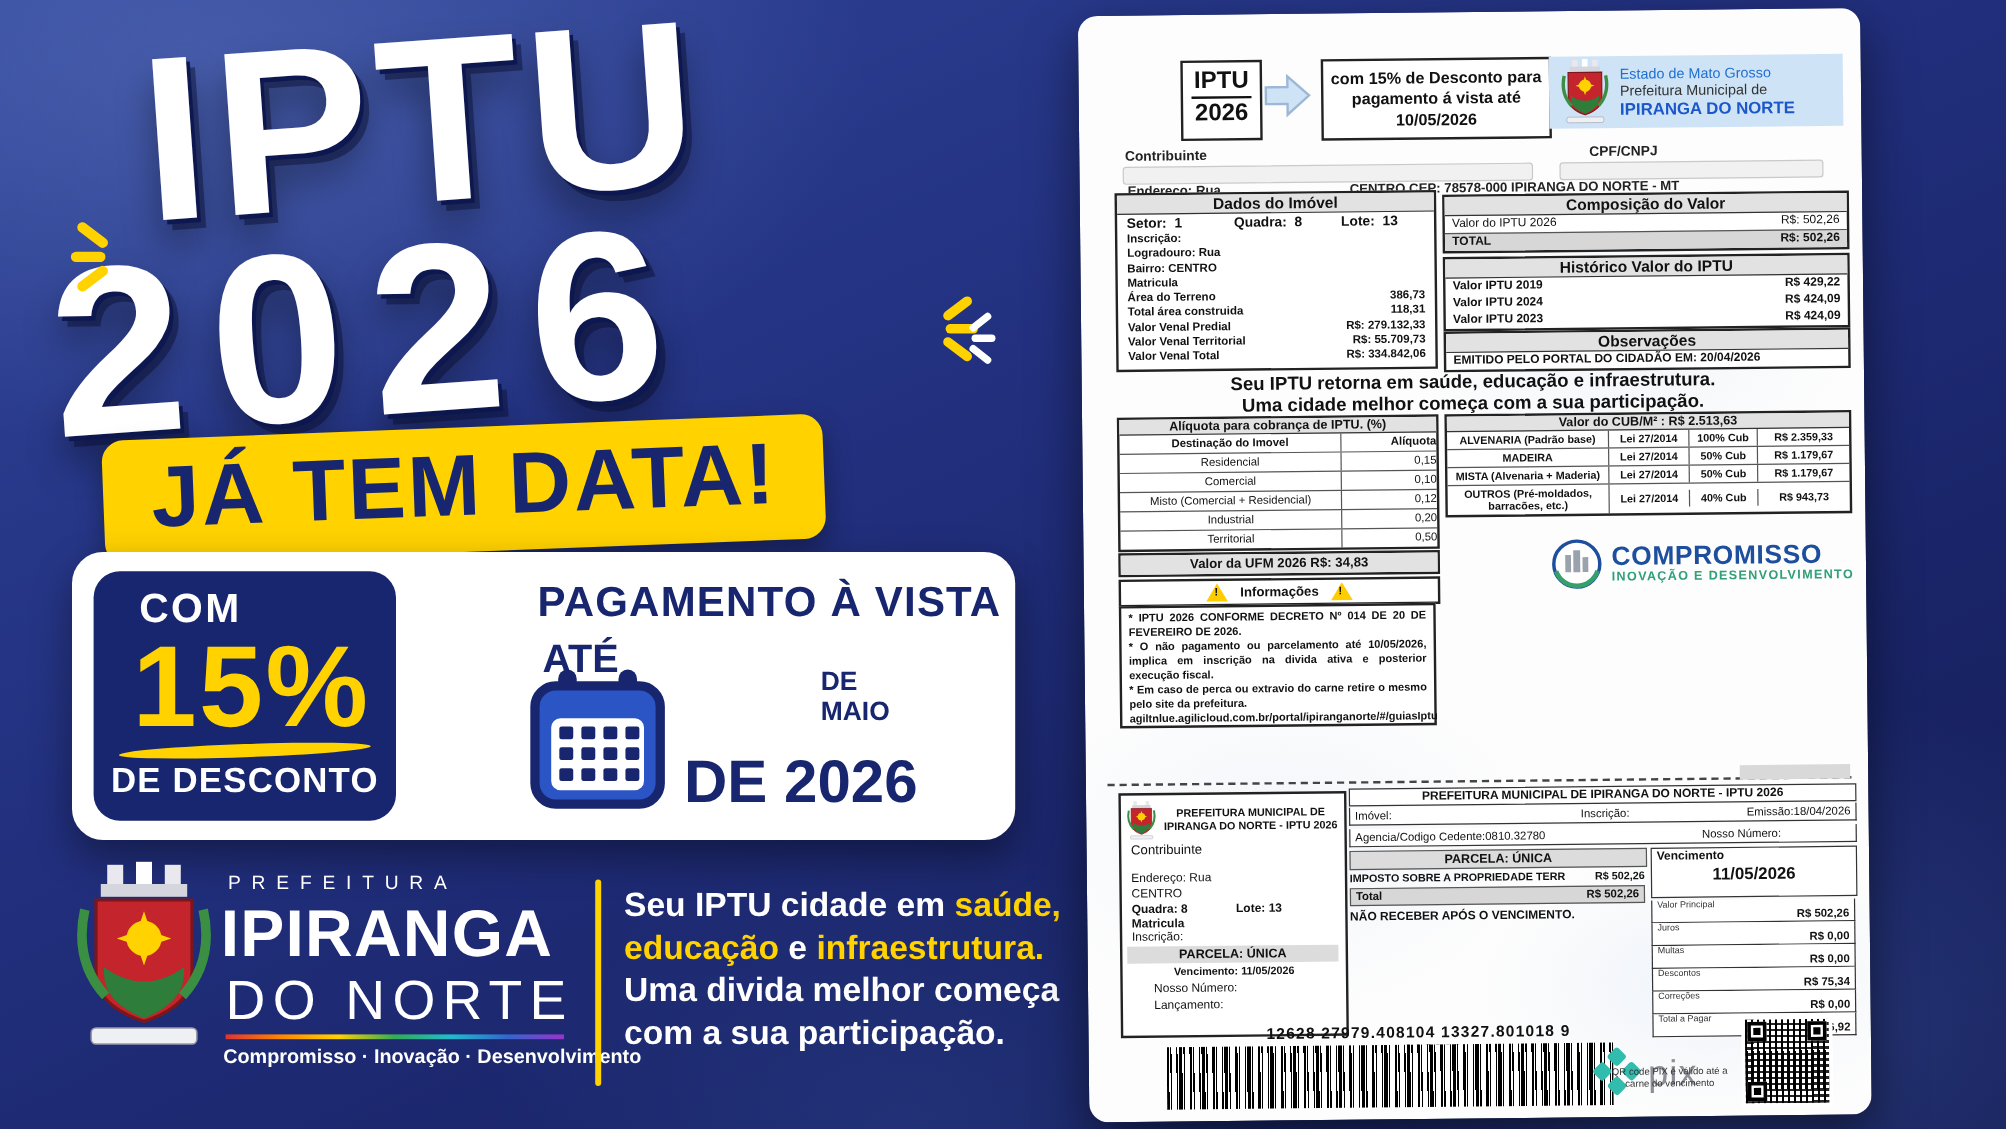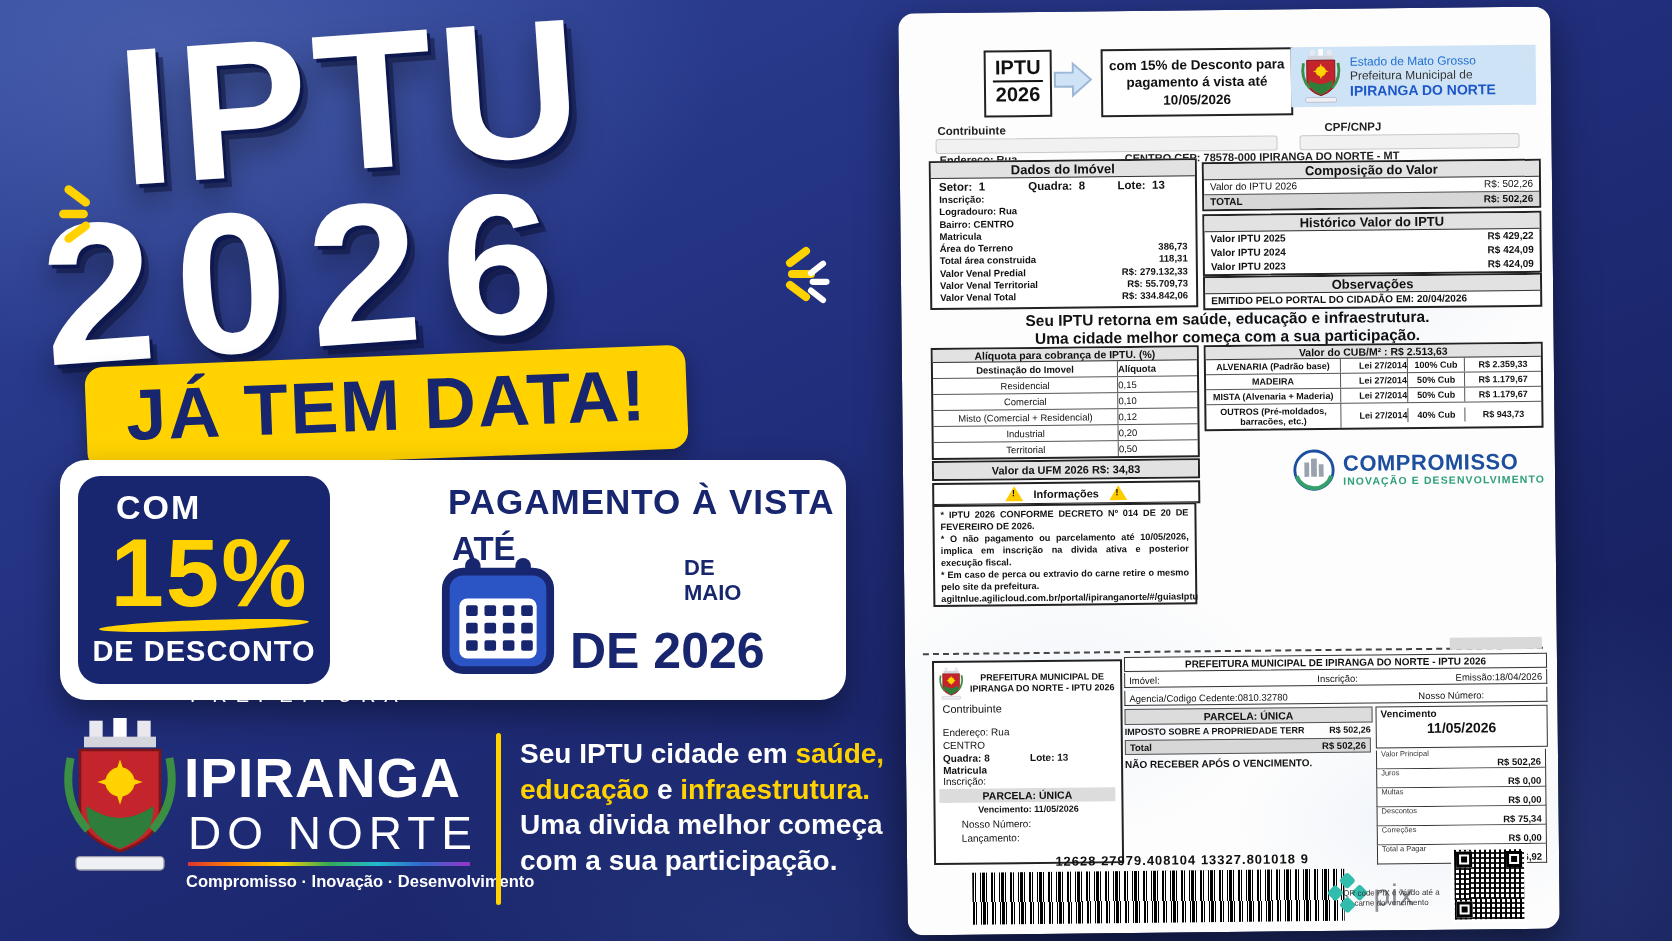--- a/index.html
+++ b/index.html
@@ -24,21 +24,21 @@
   .disc{left:78px;top:476px;width:252px;height:208px;background:#17266e;border-radius:22px;color:#fff;}
   .disc .com{display:block;font-size:34px;font-weight:bold;padding:12px 0 0 38px;letter-spacing:2px;}
   .disc .pct{display:block;font-size:96px;font-weight:bold;color:#ffd200;text-align:center;line-height:.95;letter-spacing:2px;margin-left:11px;}
   .disc .swoosh{display:block;width:210px;height:11px;background:#ffd200;border-radius:50%;margin:2px auto 4px;transform:rotate(-2deg);}
   .disc .dd{display:block;font-size:29px;font-weight:bold;text-align:center;letter-spacing:1px;}
   .paytitle{left:448px;top:482px;font-size:35px;font-weight:bold;color:#17266e;letter-spacing:1px;}
   .payate{left:452px;top:530px;font-size:33px;font-weight:bold;color:#17266e;}
   .pay10{left:568px;top:520px;font-size:108px;font-weight:bold;color:#17266e;line-height:1;}
   .paydm{left:684px;top:556px;font-size:22px;font-weight:bold;color:#17266e;line-height:1.12;}
   .payy{left:570px;top:622px;font-size:50px;font-weight:bold;color:#17266e;}
-  .lgpref{left:190px;top:684px;font-size:20px;color:#fff;letter-spacing:9px;}
+  .lgpref{left:190px;top:728px;font-size:16px;color:#fff;letter-spacing:9px;}
   .lgcity{left:184px;top:746px;font-size:55px;font-weight:bold;color:#fff;letter-spacing:1px;}
   .lgcity2{left:188px;top:806px;font-size:46px;color:#fff;letter-spacing:6px;}
   .lgline{left:188px;top:862px;width:282px;height:4px;
     background:linear-gradient(90deg,#d33,#f80,#ffd200,#3a5,#2bc,#36c,#93c);}
   .lgslogan{left:186px;top:872px;font-size:16.5px;font-weight:bold;color:#fff;}
   .vdiv{left:496px;top:733px;width:5px;height:172px;background:#ffd200;border-radius:3px;}
   .msg{left:520px;top:736px;font-size:28px;font-weight:bold;color:#fff;line-height:1.27;}
   .yl{color:#ffd200;}
   
   .panel{left:903px;top:10px;width:652px;height:922px;background:#fdfdfd;border-radius:16px;
@@ -70,28 +70,28 @@
   .rbox .band{font-size:13px;}
   .rrow{display:flex;justify-content:space-between;font-size:10px;padding:0 6px;line-height:14px;}
   .rrow.b{font-weight:bold;}
   .tot{background:#d7d7d7;border-top:1px solid #555;}
   .ctrmsg{width:652px;text-align:center;font-weight:bold;font-size:15.5px;color:#111;}
   .altab{left:29px;top:335px;width:264px;}
   .altab .band{font-size:10.5px;}
   .alhead{display:flex;font-weight:bold;font-size:9.5px;}
   .alrow{display:flex;font-size:9.5px;}
   .alc1{width:70%;text-align:center;border-right:1px solid #555;padding:2px 0;}
-  .alc2{width:30%;text-align:left;padding:2px 0;}
+  .alc2{width:30%;text-align:right;padding:2px 0;}
   .alrow+.alrow,.alhead+.alrow{border-top:1px solid #555;}
   .cubtab{left:302px;top:335px;width:335px;}
   .cubtab .band{font-size:10.5px;}
   .cubrow{display:flex;align-items:center;font-size:9px;font-weight:bold;text-align:center;}
   .cubrow+.cubrow{border-top:1px solid #555;}
   .cc1{width:40%;border-right:1px solid #555;padding:2px 1px;}
-  .cc2{width:20%;border-right:1px solid #555;padding:2px 0;text-align:right;}
+  .cc2{width:20%;border-right:1px solid #555;padding:2px 0;}
   .cc3{width:17%;border-right:1px solid #555;padding:2px 0;}
   .cc4{width:23%;padding:2px 0;}
   .ufm{left:29px;top:448px;width:264px;}
   .ufm .band{font-size:11px;border-bottom:none;padding:2px 0;}
   .infoband{left:29px;top:470px;width:264px;display:flex;align-items:center;justify-content:center;gap:10px;padding:2px 0;}
   .infoband span{font-weight:bold;font-size:11px;}
   .tri{width:0;height:0;border-left:9px solid transparent;border-right:9px solid transparent;border-bottom:15px solid #ffcc00;position:relative;}
   .tri i{position:absolute;left:-2.5px;top:2px;font-style:normal;font-size:9px;font-weight:bold;color:#000;}
   .infotx{left:29px;top:492px;width:264px;height:102px;font-size:9.2px;font-weight:bold;line-height:1.3;
     padding:3px 6px;box-sizing:border-box;text-align:justify;}
@@ -314,21 +314,21 @@
           <span>R$: 502,26</span>
         </div>
       <div class="rrow b tot">
           <span>TOTAL</span>
           <span>R$: 502,26</span>
         </div>
     </div>
     <div class="a bx rbox" style="top:204px">
       <div class="band">Histórico Valor do IPTU</div>
       <div class="rrow b">
-          <span>Valor IPTU 2025</span>
+          <span>Valor IPTU 2019</span>
           <span>R$ 429,22</span>
         </div>
       <div class="rrow b">
           <span>Valor IPTU 2024</span>
           <span>R$ 424,09</span>
         </div>
       <div class="rrow b">
           <span>Valor IPTU 2023</span>
           <span>R$ 424,09</span>
         </div>

